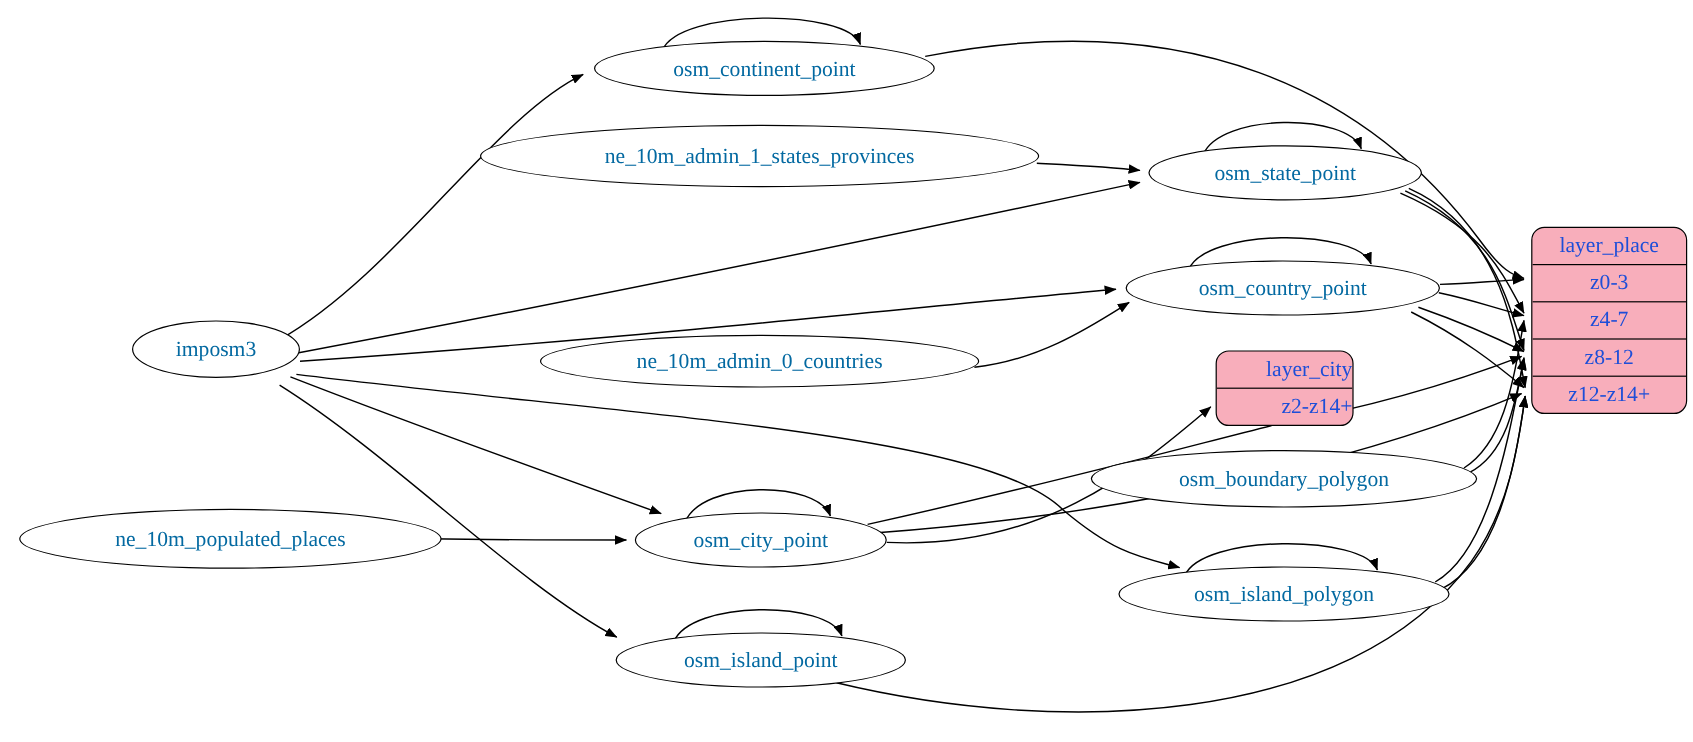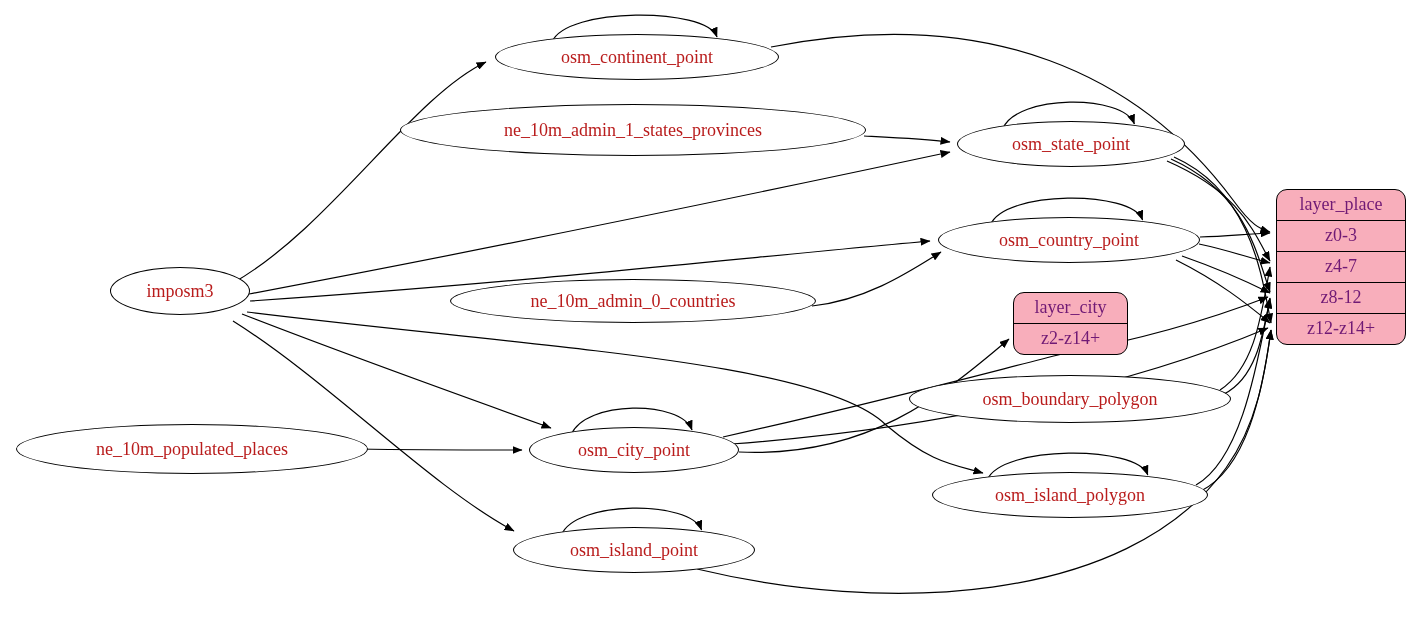--- a/index.html
+++ b/index.html
@@ -1,23 +1,23 @@
 <!DOCTYPE html>
 <html><head>
 <meta charset="utf-8">
 <style>
   html,body{margin:0;padding:0;background:#ffffff;}
   #canvas{position:relative;width:1411px;height:618px;background:#ffffff;overflow:hidden;
           font-family:"Liberation Serif","DejaVu Serif",serif;}
   #edges{position:absolute;left:0;top:0;width:1411px;height:618px;}
   .node{position:absolute;display:flex;align-items:center;justify-content:center;
         background:#ffffff;border:1px solid #000;border-radius:50%;
-        font-size:18px;color:#b91c1c;white-space:nowrap;box-sizing:border-box;z-index:2;}
+        font-size:18px;color:#0369a1;white-space:nowrap;box-sizing:border-box;z-index:2;}
   .record{position:absolute;border:1.5px solid #000;border-radius:11px;overflow:hidden;
-          box-sizing:border-box;z-index:2;font-size:18px;color:#701a75;text-align:center;}
+          box-sizing:border-box;z-index:2;font-size:18px;color:#1d4ed8;text-align:center;}
   .record .rrow{height:30px;line-height:29px;border-top:1px solid #000;}
   .record .rrow:first-child{border-top:none;}
 </style>
 </head>
 <body>
 
 <div id="canvas">
   <svg id="edges" width="1411" height="618" viewBox="0 0 1411 618" xmlns="http://www.w3.org/2000/svg">
     <defs>
       <marker id="arrow" markerWidth="11" markerHeight="8" refX="9.5" refY="4" orient="auto" markerUnits="userSpaceOnUse">
@@ -64,21 +64,21 @@
   <div class="node" id="n-ne_10m_admin_1_states_provinces" style="left: 400px; top: 104px; width: 466px; height: 52px;">ne_10m_admin_1_states_provinces</div>
   <div class="node" id="n-ne_10m_admin_0_countries" style="left: 450px; top: 279px; width: 366px; height: 44px;">ne_10m_admin_0_countries</div>
   <div class="node" id="n-osm_continent_point" style="left: 495px; top: 34px; width: 284px; height: 46px;">osm_continent_point</div>
   <div class="node" id="n-osm_state_point" style="left: 957px; top: 121px; width: 228px; height: 46px;">osm_state_point</div>
   <div class="node" id="n-osm_country_point" style="left: 938px; top: 217px; width: 262px; height: 46px;">osm_country_point</div>
   <div class="node" id="n-osm_city_point" style="left: 529px; top: 427px; width: 210px; height: 46px;">osm_city_point</div>
   <div class="node" id="n-osm_island_point" style="left: 513px; top: 527px; width: 242px; height: 46px;">osm_island_point</div>
   <div class="node" id="n-osm_boundary_polygon" style="left: 909px; top: 375px; width: 322px; height: 48px;">osm_boundary_polygon</div>
   <div class="node" id="n-osm_island_polygon" style="left: 932px; top: 472px; width: 276px; height: 46px;">osm_island_polygon</div>
 
-  <div class="record" id="r-layer_city" style="left: 1013px; top: 292px; width: 115px; background: rgb(248, 174, 187);">
+  <div class="record" id="r-layer_city" style="left: 1013px; top: 292px; width: 115px; background: rgb(248, 174, 187); text-align: right;">
     <div class="rrow">layer_city</div>
     <div class="rrow">z2-z14+</div>
   </div>
 
   <div class="record" id="r-layer_place" style="left: 1276px; top: 189px; width: 130px; background: rgb(248, 174, 187);">
     <div class="rrow">layer_place</div>
     <div class="rrow">z0-3</div>
     <div class="rrow">z4-7</div>
     <div class="rrow">z8-12</div>
     <div class="rrow">z12-z14+</div>

